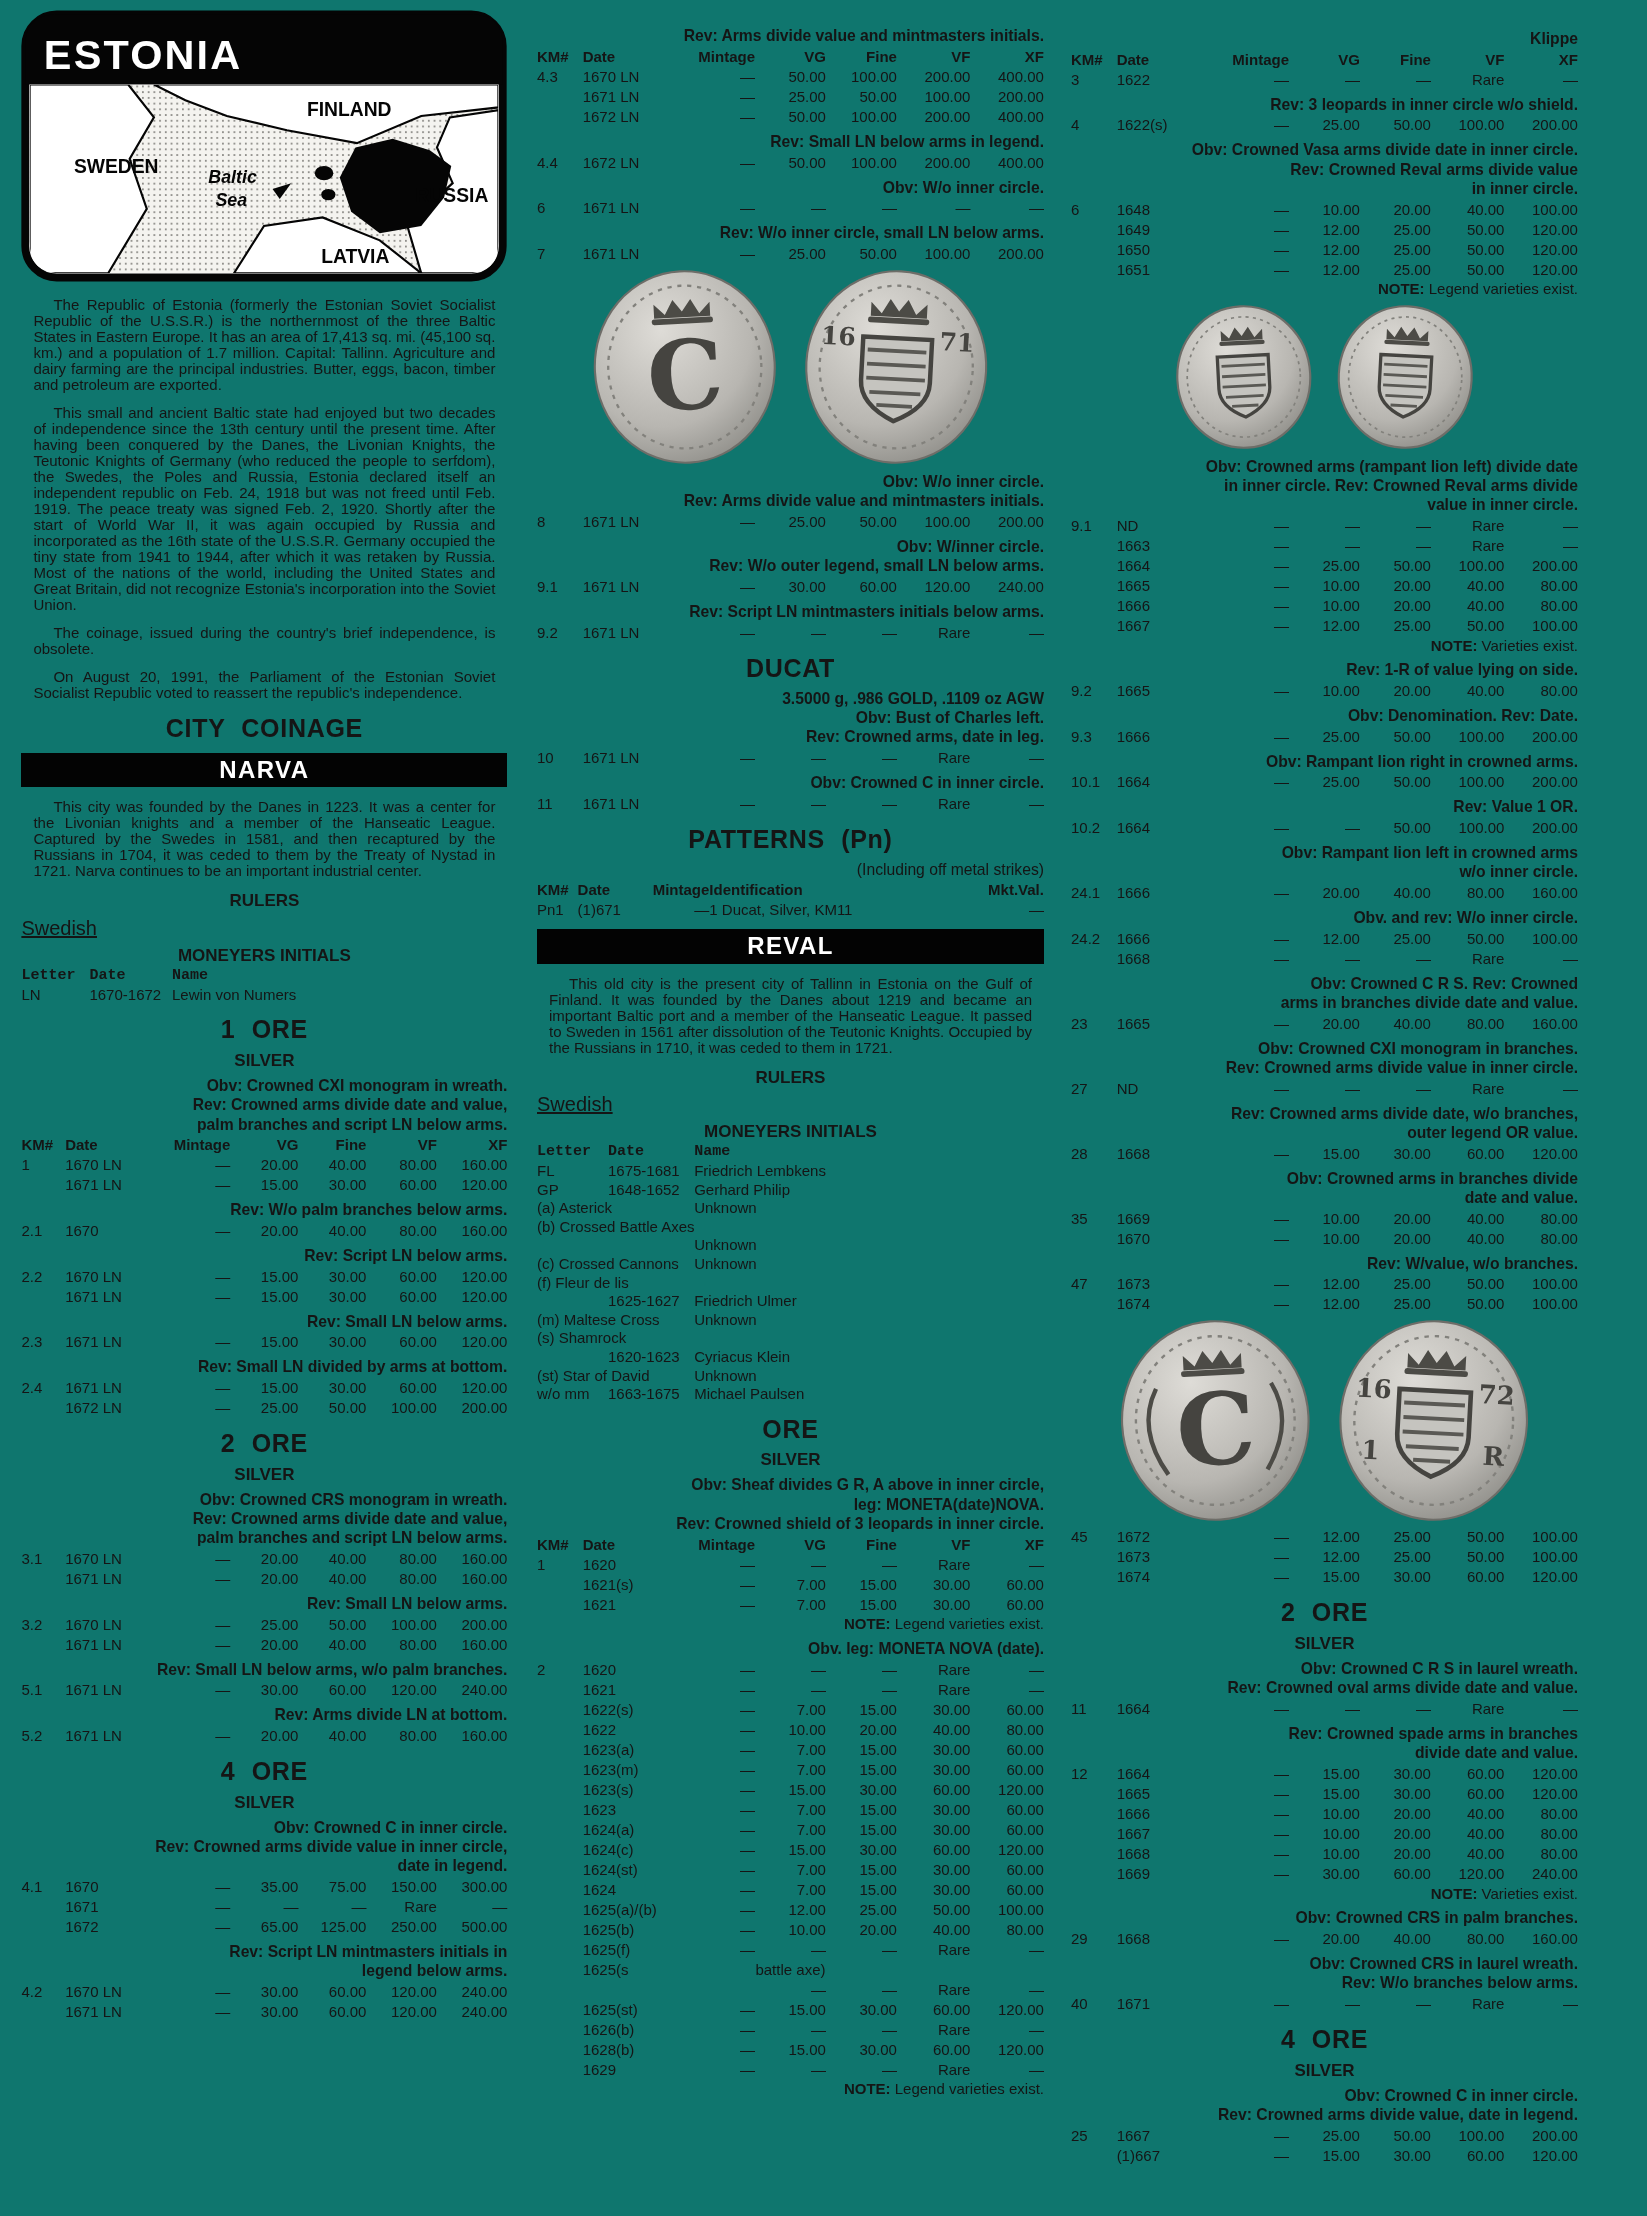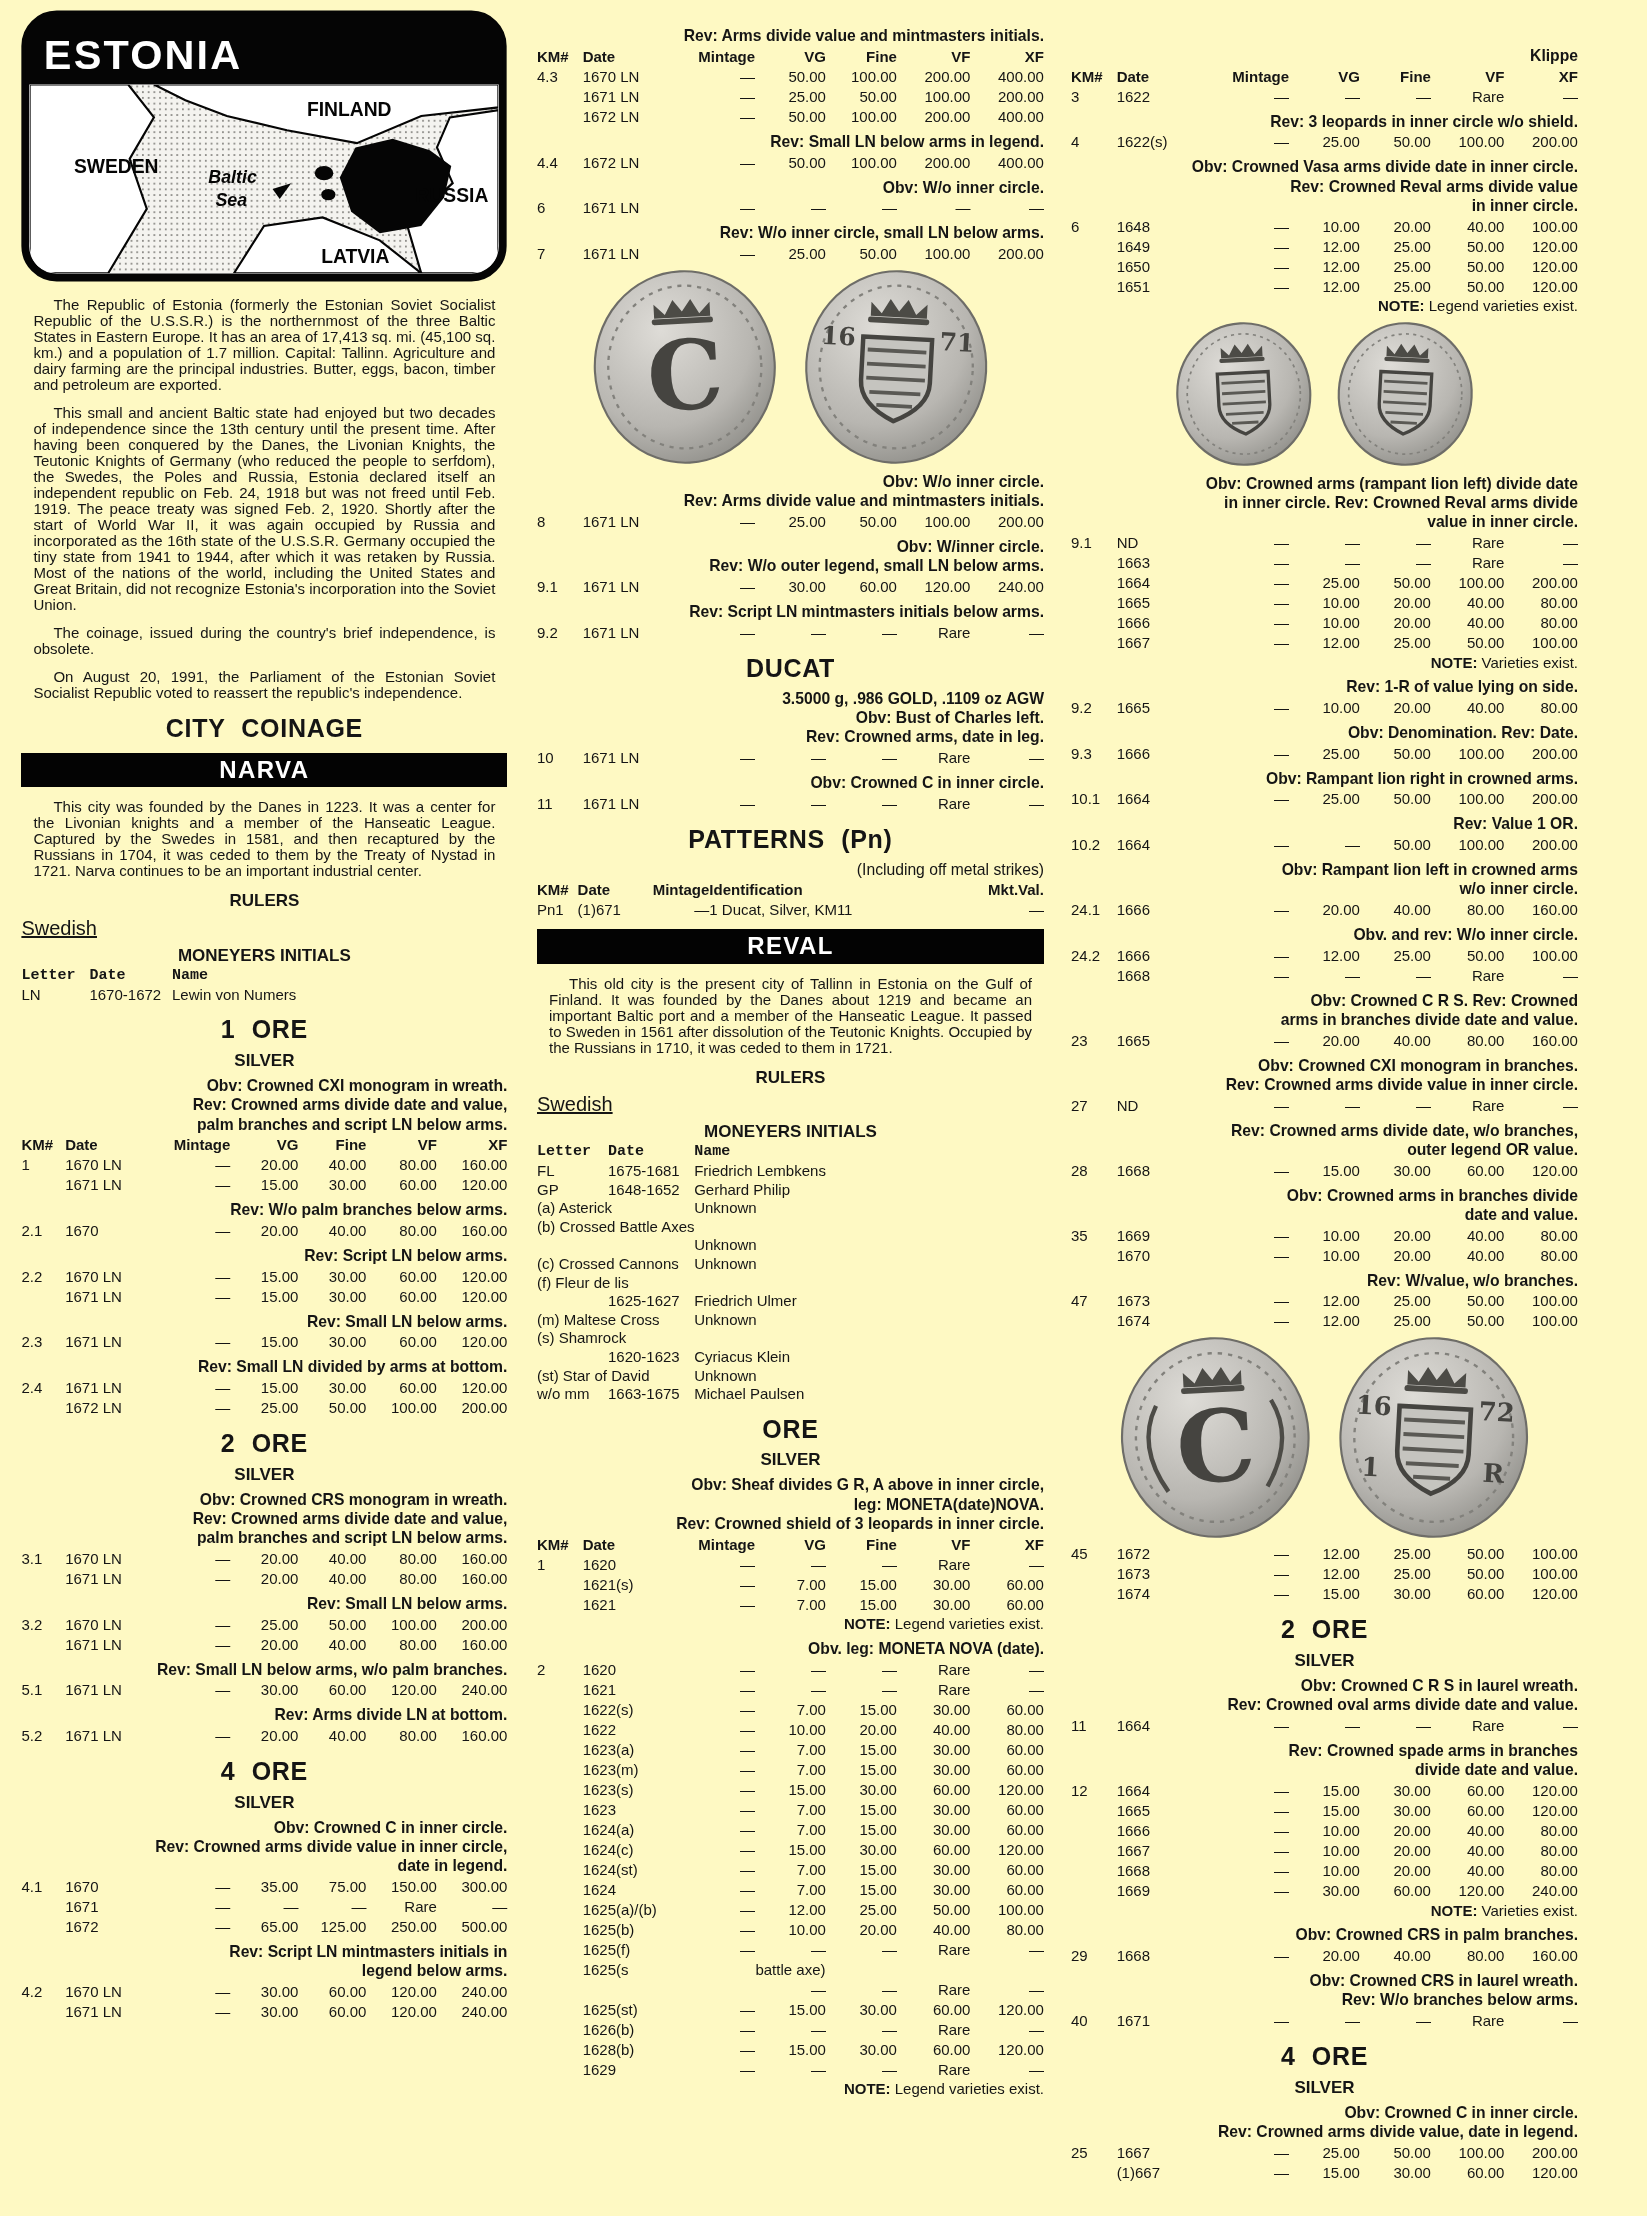--- a/index.html
+++ b/index.html
@@ -1,21 +1,21 @@
 <!DOCTYPE html>
 <html style="font-size:11.4px"><head>
 <meta charset="utf-8">
 <style>
   html,body{margin:0;padding:0;background:#d9d7d2;}
-  .page{position:relative;width:1647px;height:2216px;background:#fef9c3;color:#151515;
+  .page{position:relative;width:1647px;height:2216px;background:#0f766e;color:#151515;
         font-family:"Liberation Sans",sans-serif;overflow:hidden;}
   .col{position:absolute;top:0;}
   .col-left{left:21.4px;width:486px;padding-top:10px;}
   .col-mid{left:537px;width:507px;padding-top:21.4px;}
-  .col-right{left:1071px;width:507px;padding-top:41px;}
+  .col-right{left:1071px;width:507px;padding-top:24px;}
 
   .mapbox{margin:0 0 13px 0;}
 
   .h1{font-weight:700;text-align:center;font-size:25px;line-height:31px;margin:10px 0 4.3px;letter-spacing:0.7px;word-spacing:8.6px;}
   .h2{font-weight:700;text-align:center;font-size:17px;line-height:20px;margin:5.7px 0 0;}
   .banner{background:#030303;color:#fff;font-weight:700;font-size:24px;line-height:29px;text-align:center;
           padding:2.1px 0 3.6px;margin:8.6px 0 5.7px;letter-spacing:1.4px;}
   .para{font-size:15px;line-height:16px;text-align:justify;text-indent:20px;margin:12px;}
   .plain{font-size:20px;margin:5.7px 0 1.4px;text-decoration:underline;}
   .caption{font-weight:700;font-size:15.7px;line-height:19.3px;text-align:right;margin:5px 0 1.4px;}

